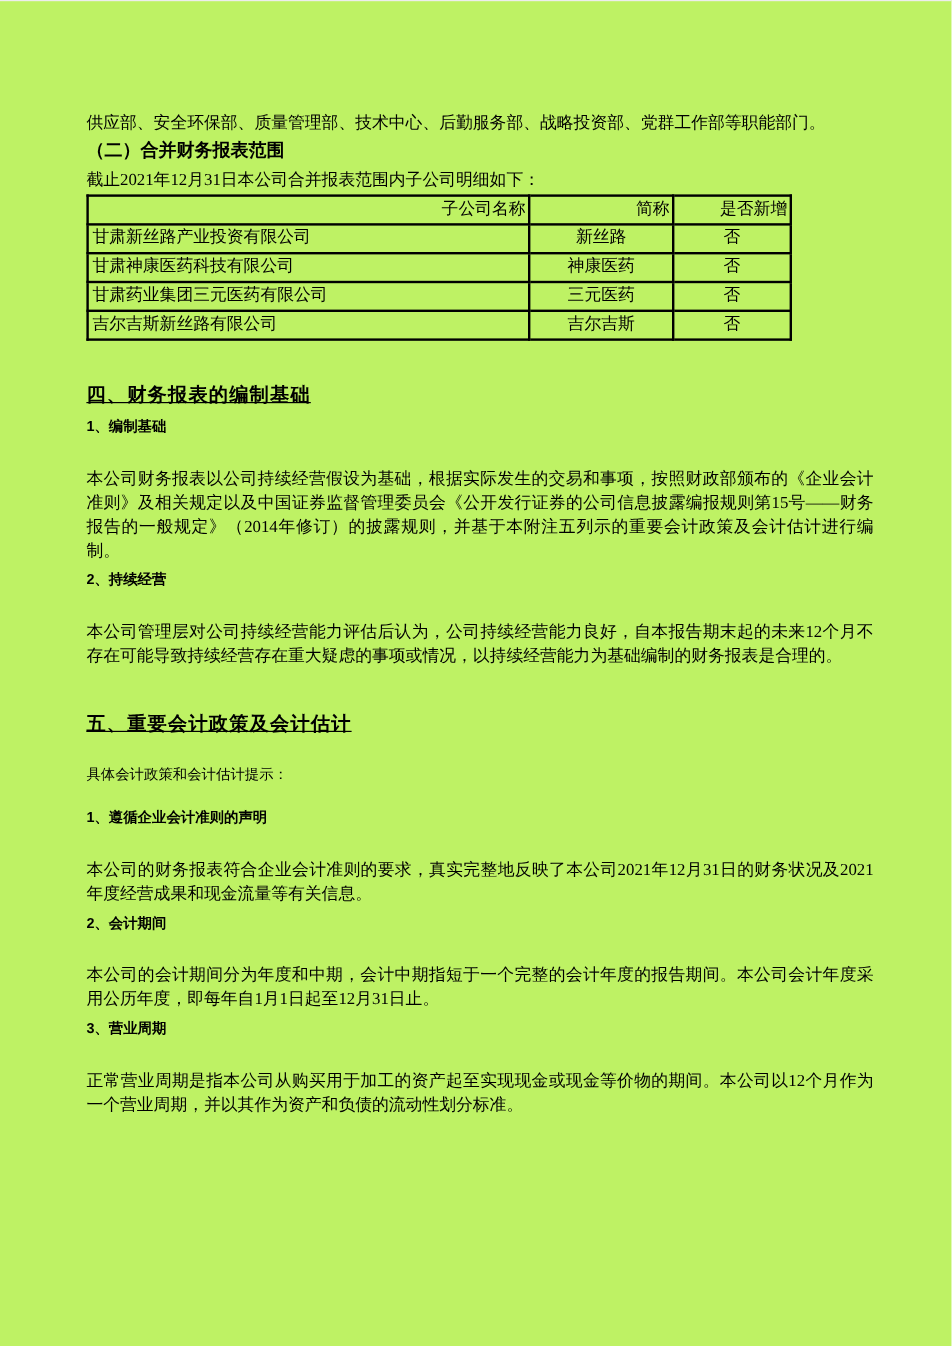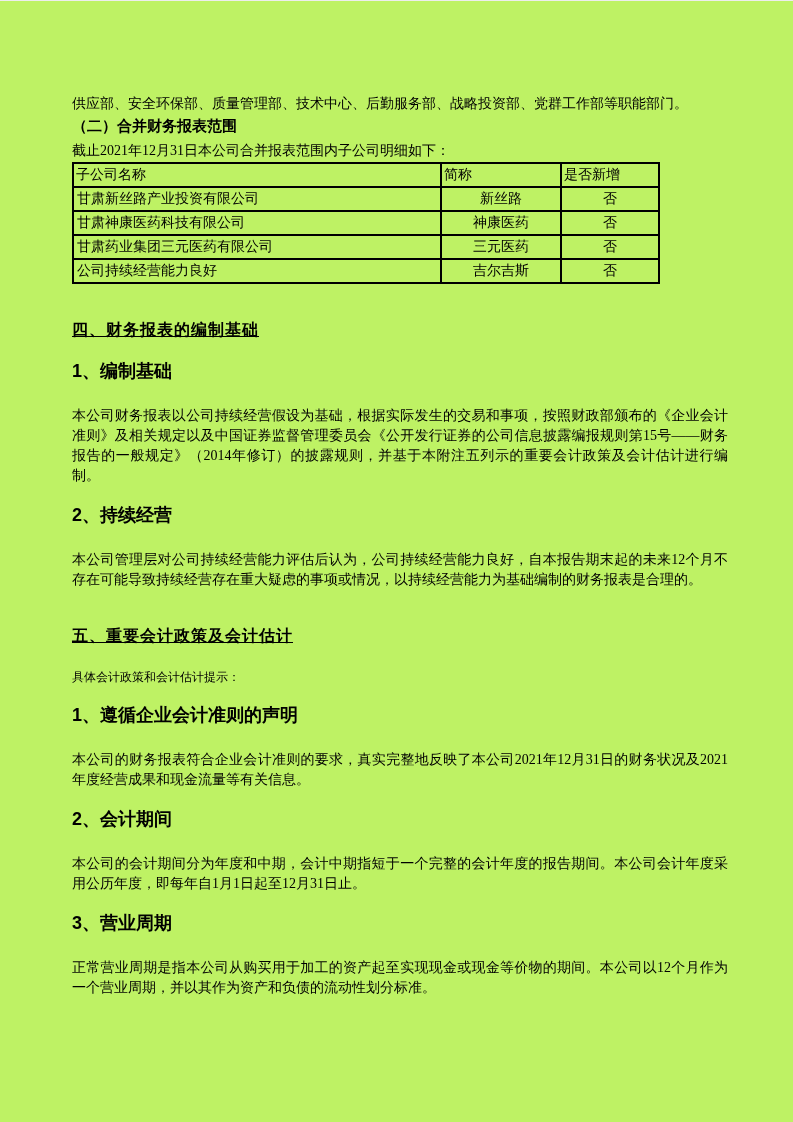--- a/index.html
+++ b/index.html
@@ -52,23 +52,23 @@
     font-weight: bold;
     font-size: 16px;
     line-height: 24px;
     letter-spacing: 1px;
     margin: 34px 0 0 0;
     text-decoration: underline;
   }
   .h-sub {
     font-family: "Liberation Sans", "DejaVu Sans", sans-serif;
     font-weight: bold;
-    font-size: 18px;
+    font-size: 12px;
     line-height: 22px;
-    margin: 18px 0 0 0;
+    margin: 2px 0 0 0;
   }
   .note {
     font-size: 12px;
     line-height: 18px;
     margin: 20px 0 16px 0;
   }
   
   table.subs-table {
     border-collapse: collapse;
     table-layout: fixed;
@@ -82,21 +82,21 @@
     font-weight: normal;
     height: 24px;
     line-height: 22px;
     padding: 0 2px;
     overflow: hidden;
     white-space: nowrap;
   }
   .col-name  { width: 368px; }
   .col-short { width: 120px; }
   .col-new   { width: 98px; margin-left: 39px; }
-  table.subs-table th { text-align: left; }
+  table.subs-table th { text-align: right; }
   table.subs-table td.cell-name { text-align: left; padding-left: 3px; }
   table.subs-table td.cell-short,
   table.subs-table td.cell-new { text-align: center; }
 </style>
 </head>
 <body>
 
 <div class="page">
   <div class="content">
 
@@ -124,21 +124,21 @@
           <td class="cell-name">甘肃神康医药科技有限公司</td>
           <td class="cell-short">神康医药</td>
           <td class="cell-new">否</td>
         </tr>
         <tr>
           <td class="cell-name">甘肃药业集团三元医药有限公司</td>
           <td class="cell-short">三元医药</td>
           <td class="cell-new">否</td>
         </tr>
         <tr>
-          <td class="cell-name">公司持续经营能力良好</td>
+          <td class="cell-name">吉尔吉斯新丝路有限公司</td>
           <td class="cell-short">吉尔吉斯</td>
           <td class="cell-new">否</td>
         </tr>
       </tbody>
     </table>
 
     <h2 class="h-section">四、财务报表的编制基础</h2>
 
     <h3 class="h-sub">1、编制基础</h3>
     <p class="para">本公司财务报表以公司持续经营假设为基础，根据实际发生的交易和事项，按照财政部颁布的《企业会计准则》及相关规定以及中国证券监督管理委员会《公开发行证券的公司信息披露编报规则第15号——财务报告的一般规定》（2014年修订）的披露规则，并基于本附注五列示的重要会计政策及会计估计进行编制。</p>

